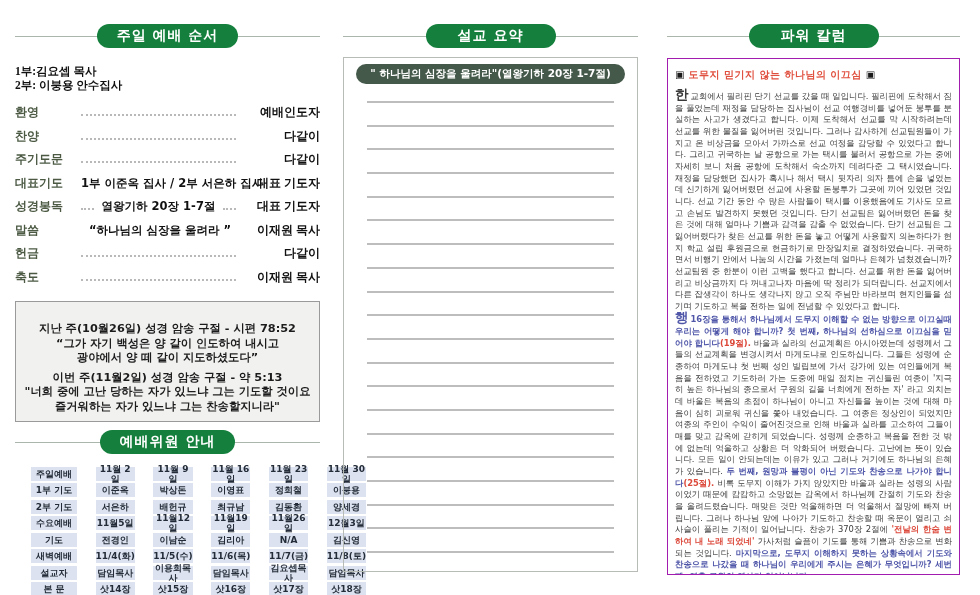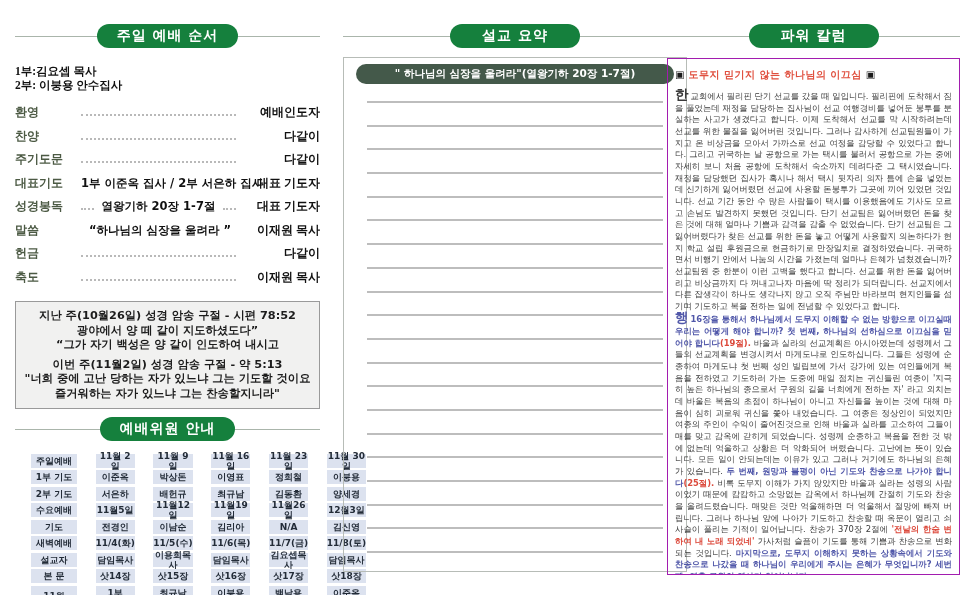--- a/index.html
+++ b/index.html
@@ -4,21 +4,21 @@
 <style>
   * { margin:0; padding:0; box-sizing:border-box; }
   html,body { background:#ffffff; }
   body {
     width:980px; height:595px; position:relative; overflow:hidden;
     font-family:"DejaVu Sans","Liberation Sans",sans-serif;
     -webkit-font-smoothing:antialiased;
   }
   .col { position:absolute; top:0; }
   #col1 { left:15px;  width:305px; }
-  #col2 { left:343px; width:344px;border-radius:18px; }
+  #col2 { left:343px; width:295px;border-radius:18px; }
   #col3 { left:667px; width:293px; }
 
   
   .sec-head { position:relative; height:24px; margin-top:24px; text-align:center; }
   .sec-line { position:absolute; top:12px; left:0; right:0; border-top:1px solid #aab5ab; }
   .sec-pill {
     position:relative; display:inline-block; min-width:130px; padding:3px 20px 4px;
     background:#15803d; color:#ffffff; border-radius:13px;
     font-size:14px; font-weight:bold; letter-spacing:1px; line-height:17px;
   }
@@ -28,21 +28,21 @@
   .order { margin-top:9px; }
   .order-row { display:flex; align-items:center; height:23.5px; }
   .order-label { width:62px; font-size:12px; font-weight:bold; color:#4c5a44; }
   .order-mid { flex:1; display:flex; align-items:center; min-width:0; }
   .dots { flex:1; border-bottom:2px dotted #b9b9b9; height:7px; margin:0 4px; }
   .order-center { font-size:11.5px; font-weight:bold; color:#111; white-space:nowrap; padding:0 4px; }
   .order-right { width:80px; text-align:right; font-size:12px; font-weight:bold; color:#111;font-family:Liberation Serif, serif; }
 
   .verse-box {
     margin-top:12px; background:#f1f1f0; border:1px solid #9a9a9a;
-    padding:7px 4px 6px; text-align:center;
+    padding:20px 4px 6px; text-align:center;
   }
   .verse-line { font-size:11.3px; font-weight:bold; color:#1c1c1c; line-height:14.6px; }
   .verse-line.gap { margin-top:5px; }
 
   .sec-head2 { margin-top:8px; }
 
   .committee { margin-top:13px; display:grid; grid-template-columns:62px repeat(5,1fr); gap:2.5px; }
   .cell {
     background:#dce2ef; color:#232c38; font-size:9px; font-weight:bold;
     display:flex; align-items:center; justify-content:center; text-align:center;
@@ -139,22 +139,22 @@
       <div class="order-row">
         <span class="order-label">축도</span>
         <span class="order-mid">
           <span class="dots"></span>
         </span>
         <span class="order-right">이재원 목사</span>
       </div>
     </div>
   <div class="verse-box" id="verse-box">
       <div class="verse-line">지난 주(10월26일) 성경 암송 구절 - 시편 78:52</div>
+      <div class="verse-line">“그가 자기 백성은 양 같이 인도하여 내시고</div>
       <div class="verse-line">광야에서 양 떼 같이 지도하셨도다”</div>
-      <div class="verse-line">“그가 자기 백성은 양 같이 인도하여 내시고</div>
       <div class="verse-line gap">이번 주(11월2일) 성경 암송 구절 - 약 5:13</div>
       <div class="verse-line">"너희 중에 고난 당하는 자가 있느냐 그는 기도할 것이요</div>
       <div class="verse-line">즐거워하는 자가 있느냐 그는 찬송할지니라"</div>
     </div>
   <div class="sec-head sec-head2">
     <div class="sec-line"></div>
     <span class="sec-pill">예배위원 안내</span>
   </div>
   <div class="committee" id="committee-table">
       <div class="cell">주일예배</div>

